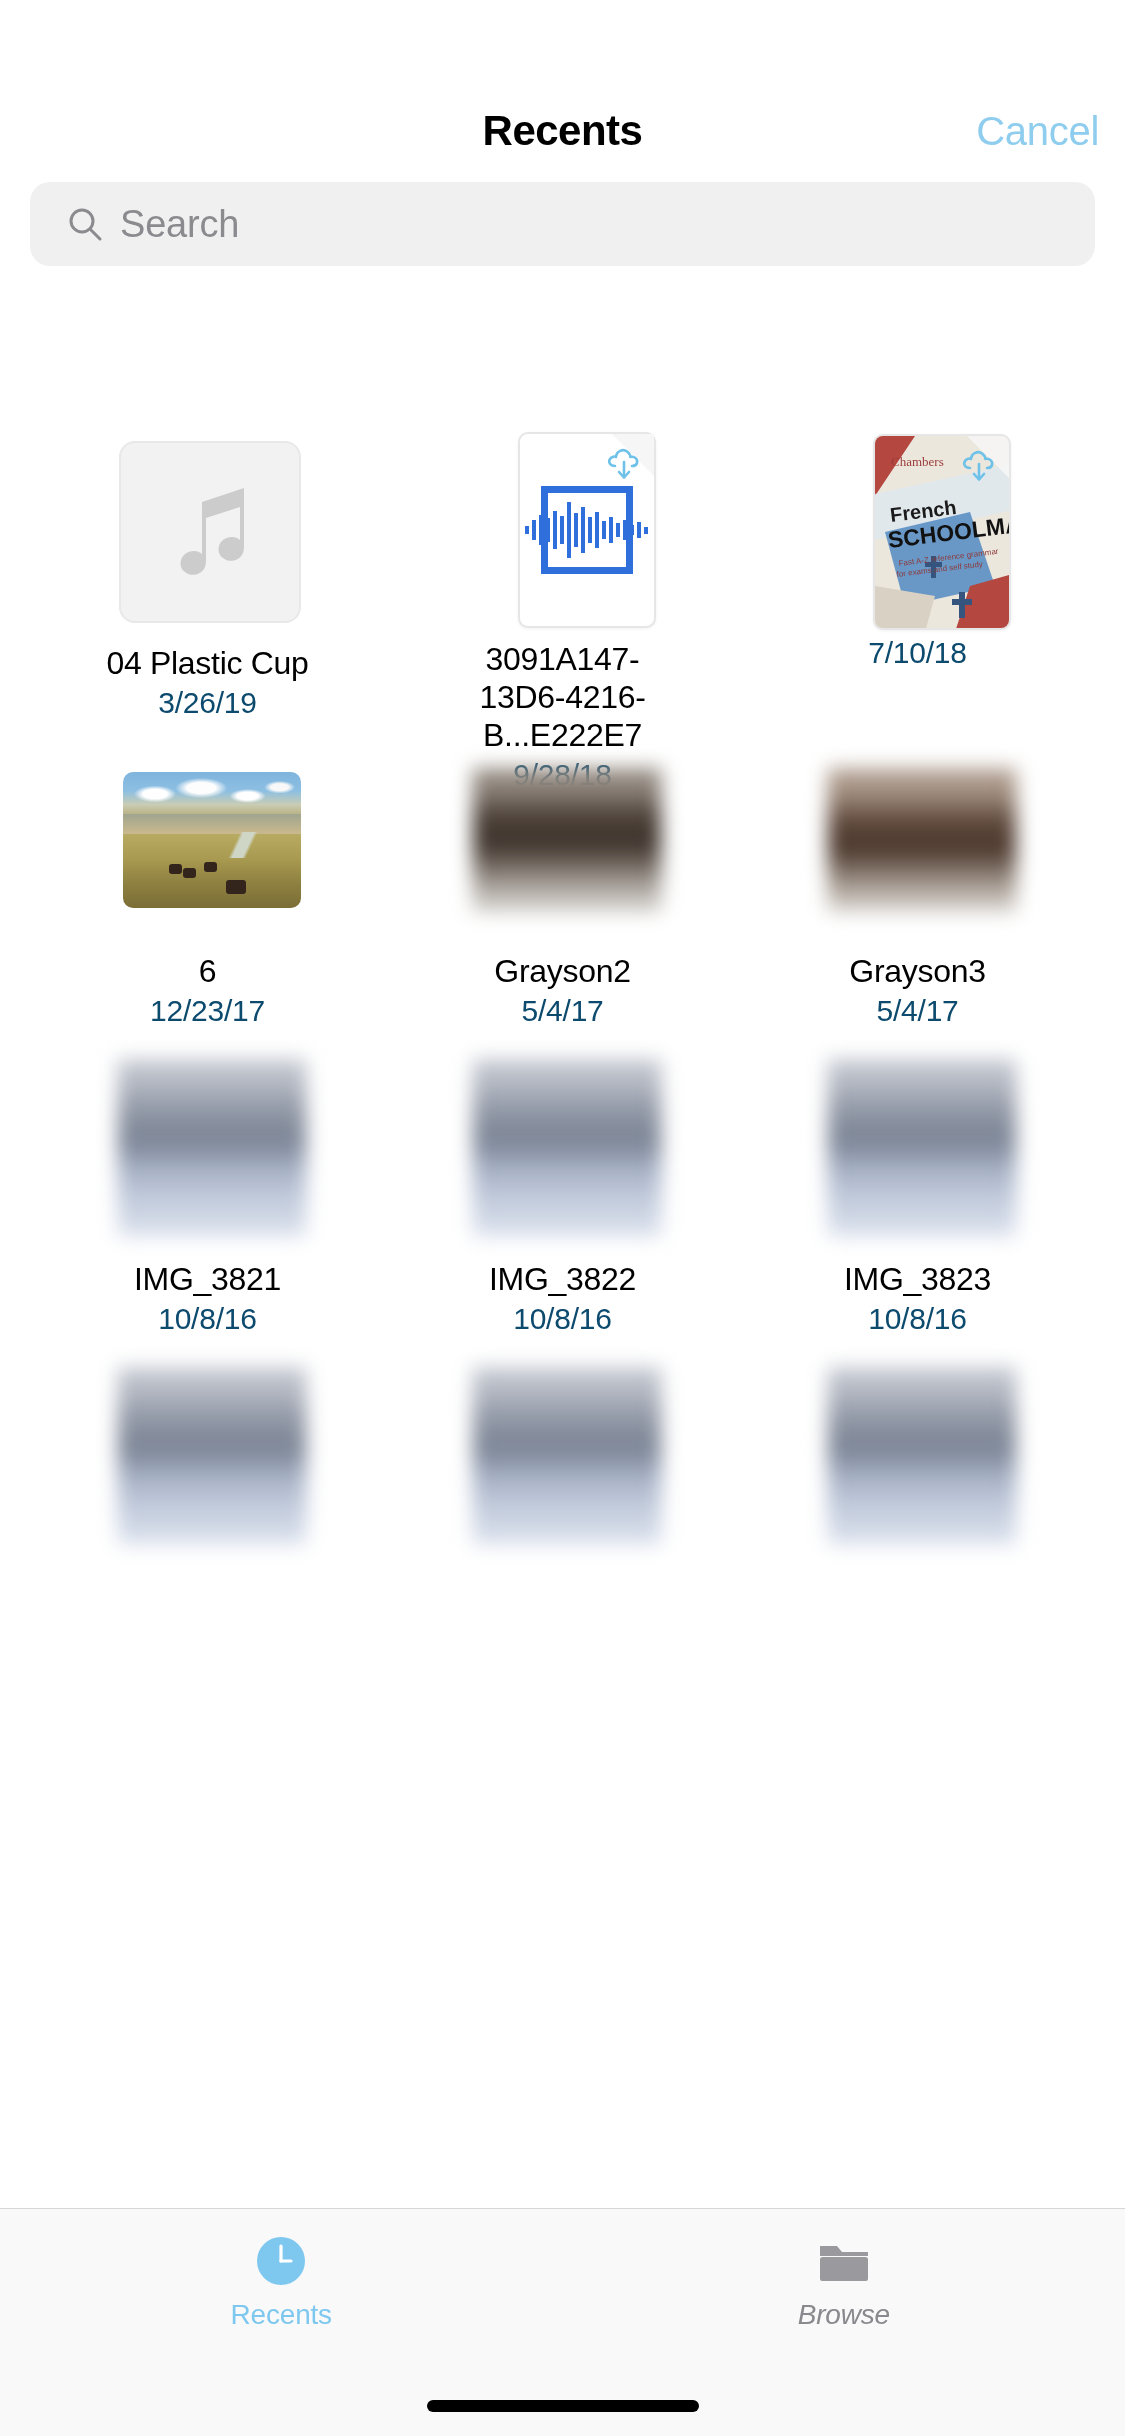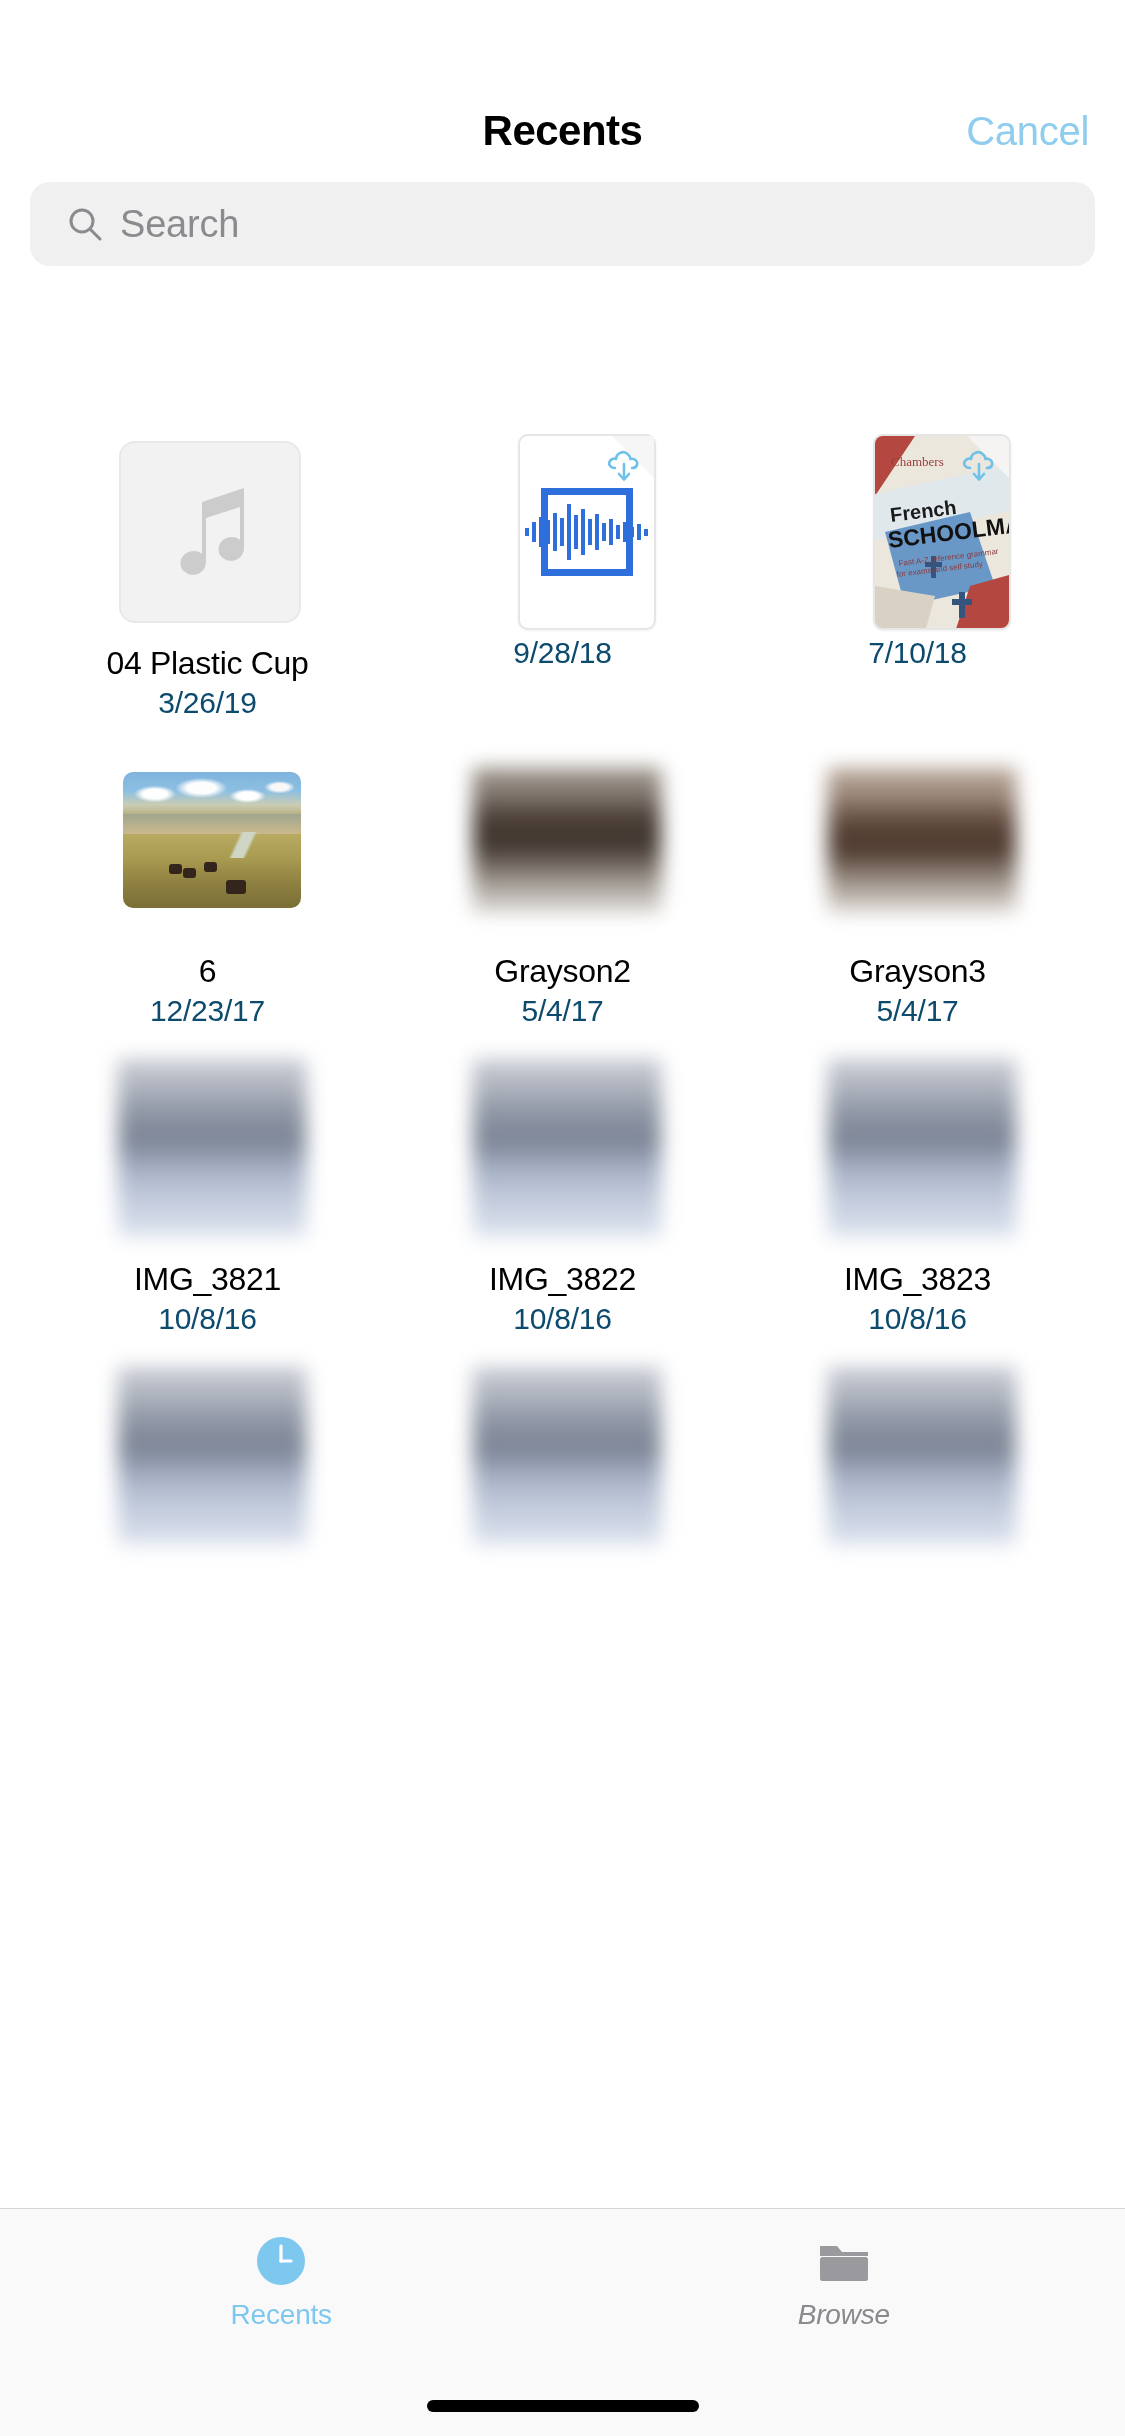--- a/index.html
+++ b/index.html
@@ -24,21 +24,21 @@
     justify-content:center;
   }
   .nav-title {
     font-size:42px;
     font-weight:bold;
     color:#000000;
     letter-spacing:-0.5px;
   }
   .nav-cancel {
     position:absolute;
-    right:36px;
+    right:26px;
     top:50%;
     transform:translateY(-50%);
     font-size:40px;
     color:#8fcdee;
     letter-spacing:-0.3px;
   }
 
   
   .search-wrap { padding:12px 30px 0 30px; }
   .search-field {
@@ -324,20 +324,21 @@
               <i style="height:26px"></i>
                 <i style="height:14px"></i>
                 <i style="height:20px"></i>
               <i style="height:10px"></i>
                 <i style="height:16px"></i>
                 <i style="height:7px"></i>
             </div>
           </div>
         </div>
       </div>
+      <div class="file-name">3091A147-13D6-4216-B...E222E7</div>
       <div class="file-date">9/28/18</div>
     </div>
 
     <div class="cell">
       <div class="thumb-box">
         <div class="sheet" style="overflow:hidden; background:#e9e3d8;">
           <svg width="138" height="196" viewBox="0 0 138 196" style="position:absolute;top:0;left:0;">
             <rect width="138" height="196" fill="#ece7dd"></rect>
             <path d="M0 0 L40 0 L0 60 Z" fill="#b4473f"></path>
             <path d="M0 58 L138 28 L138 74 L0 104 Z" fill="#dfe7ee" opacity="0.85"></path>

